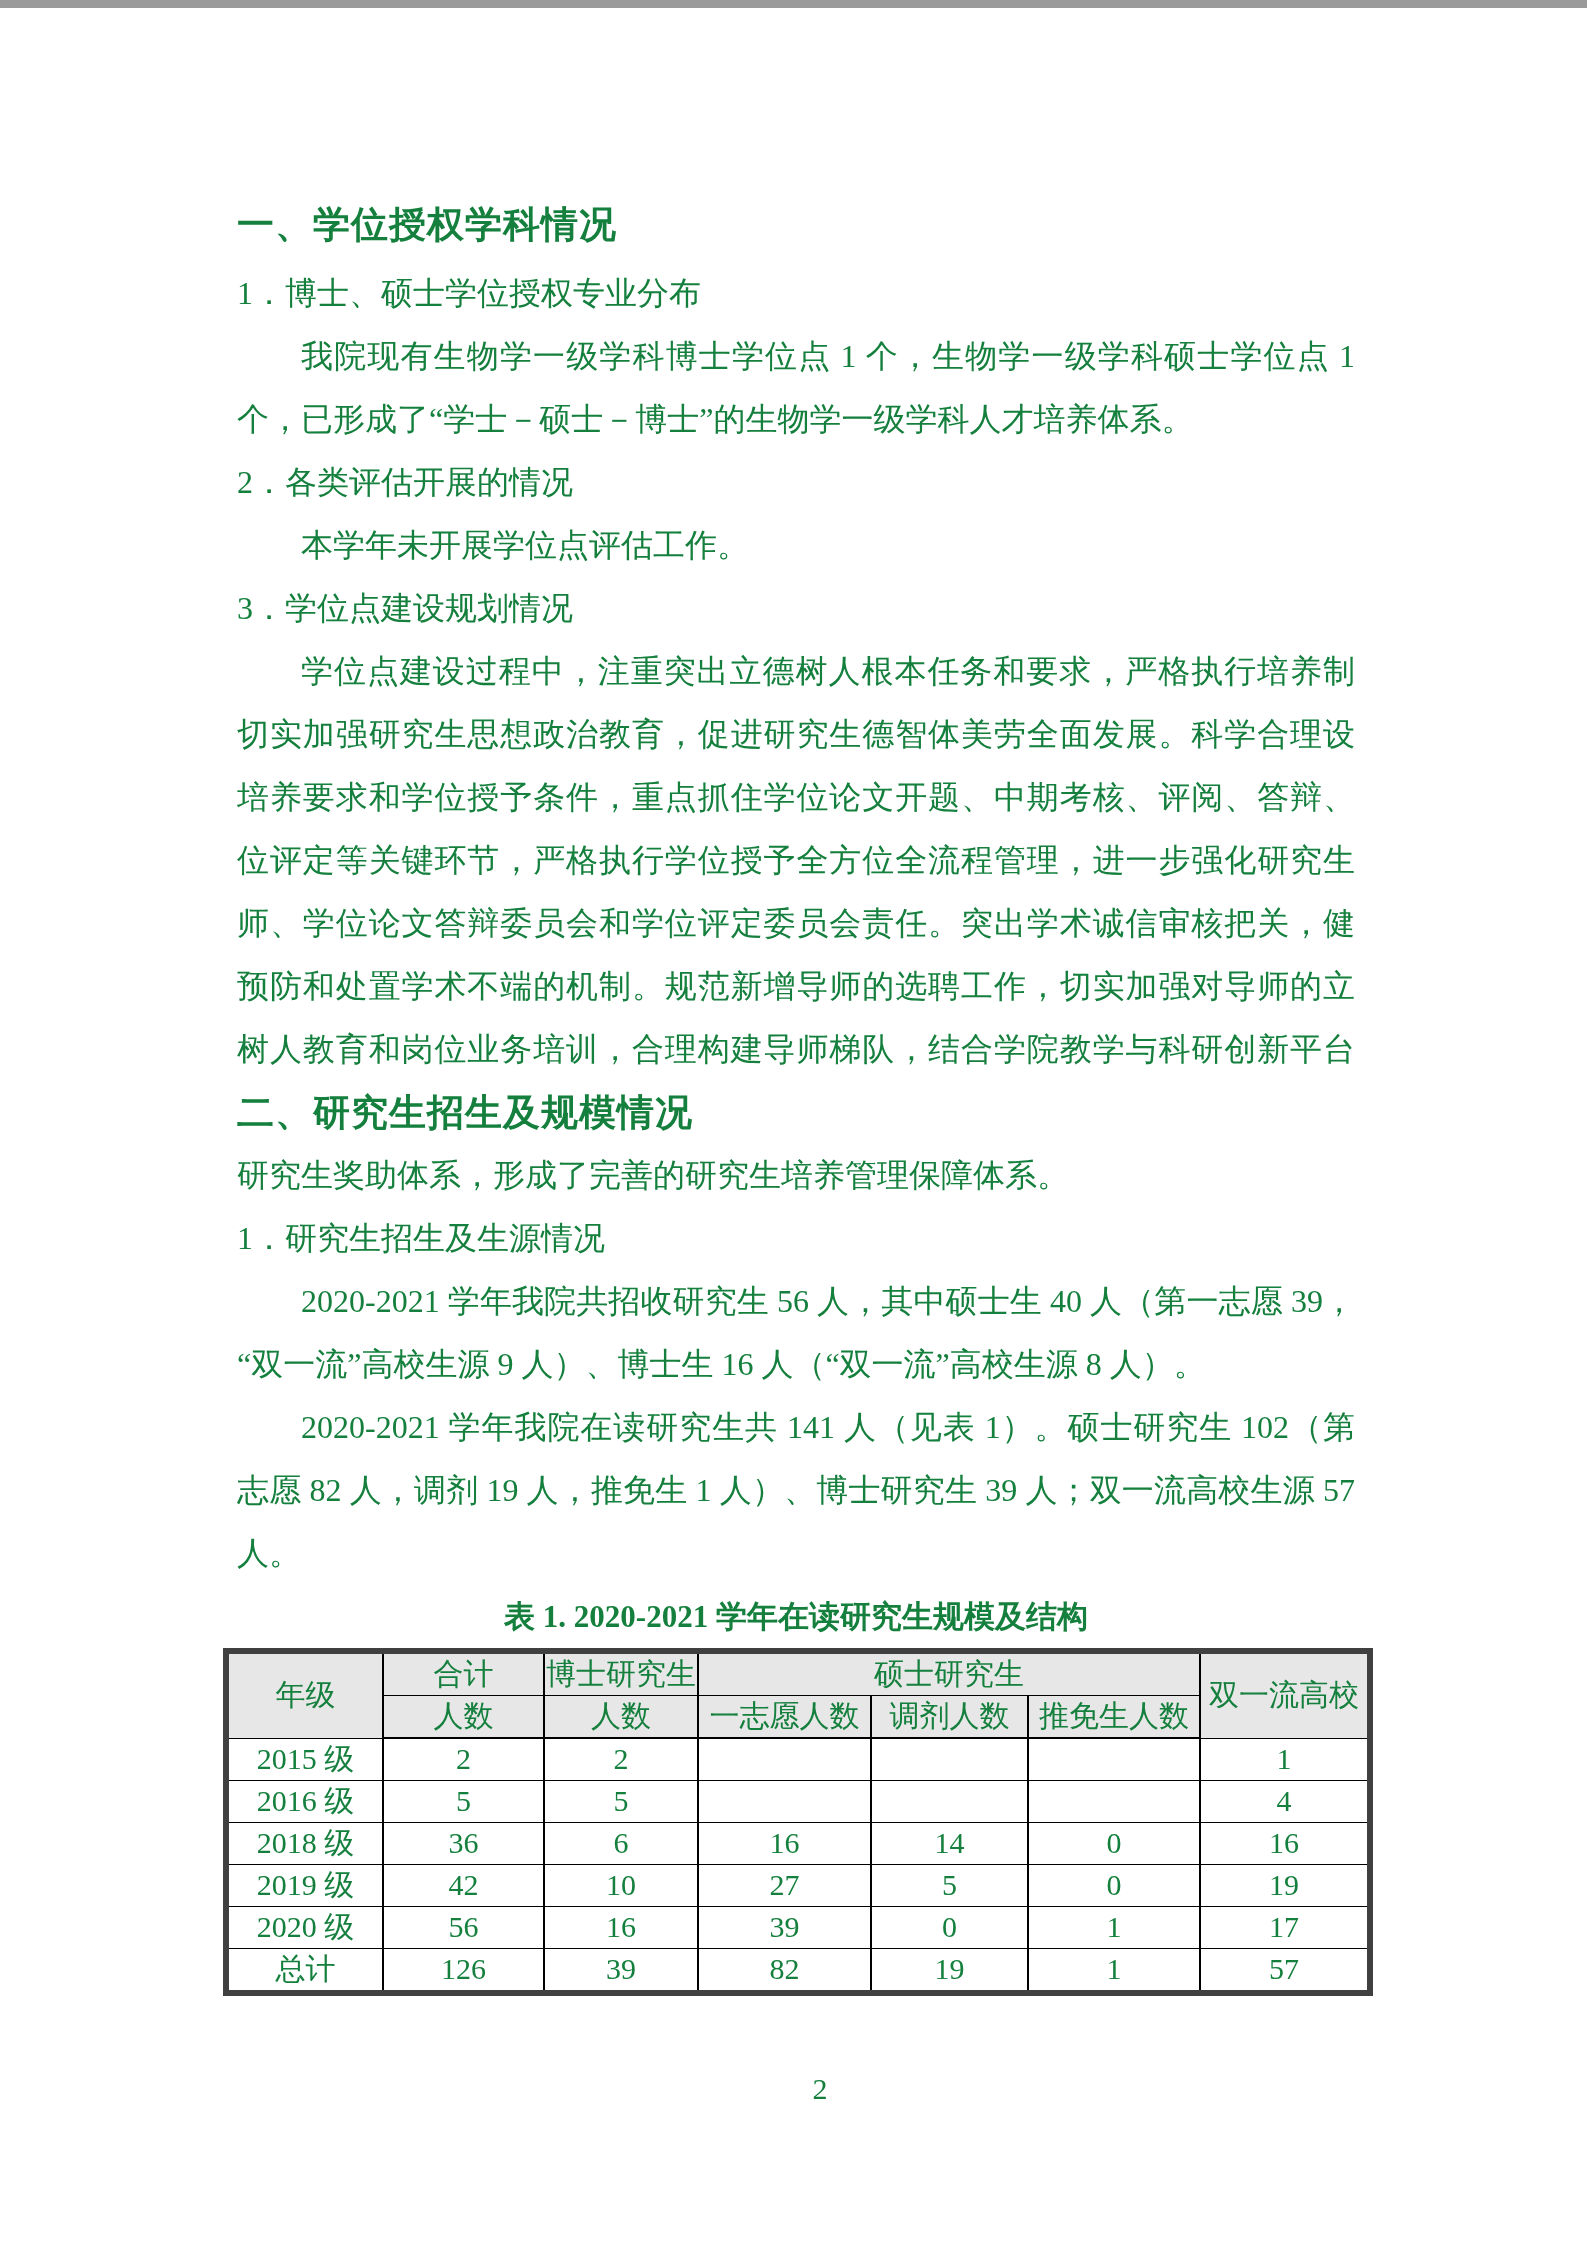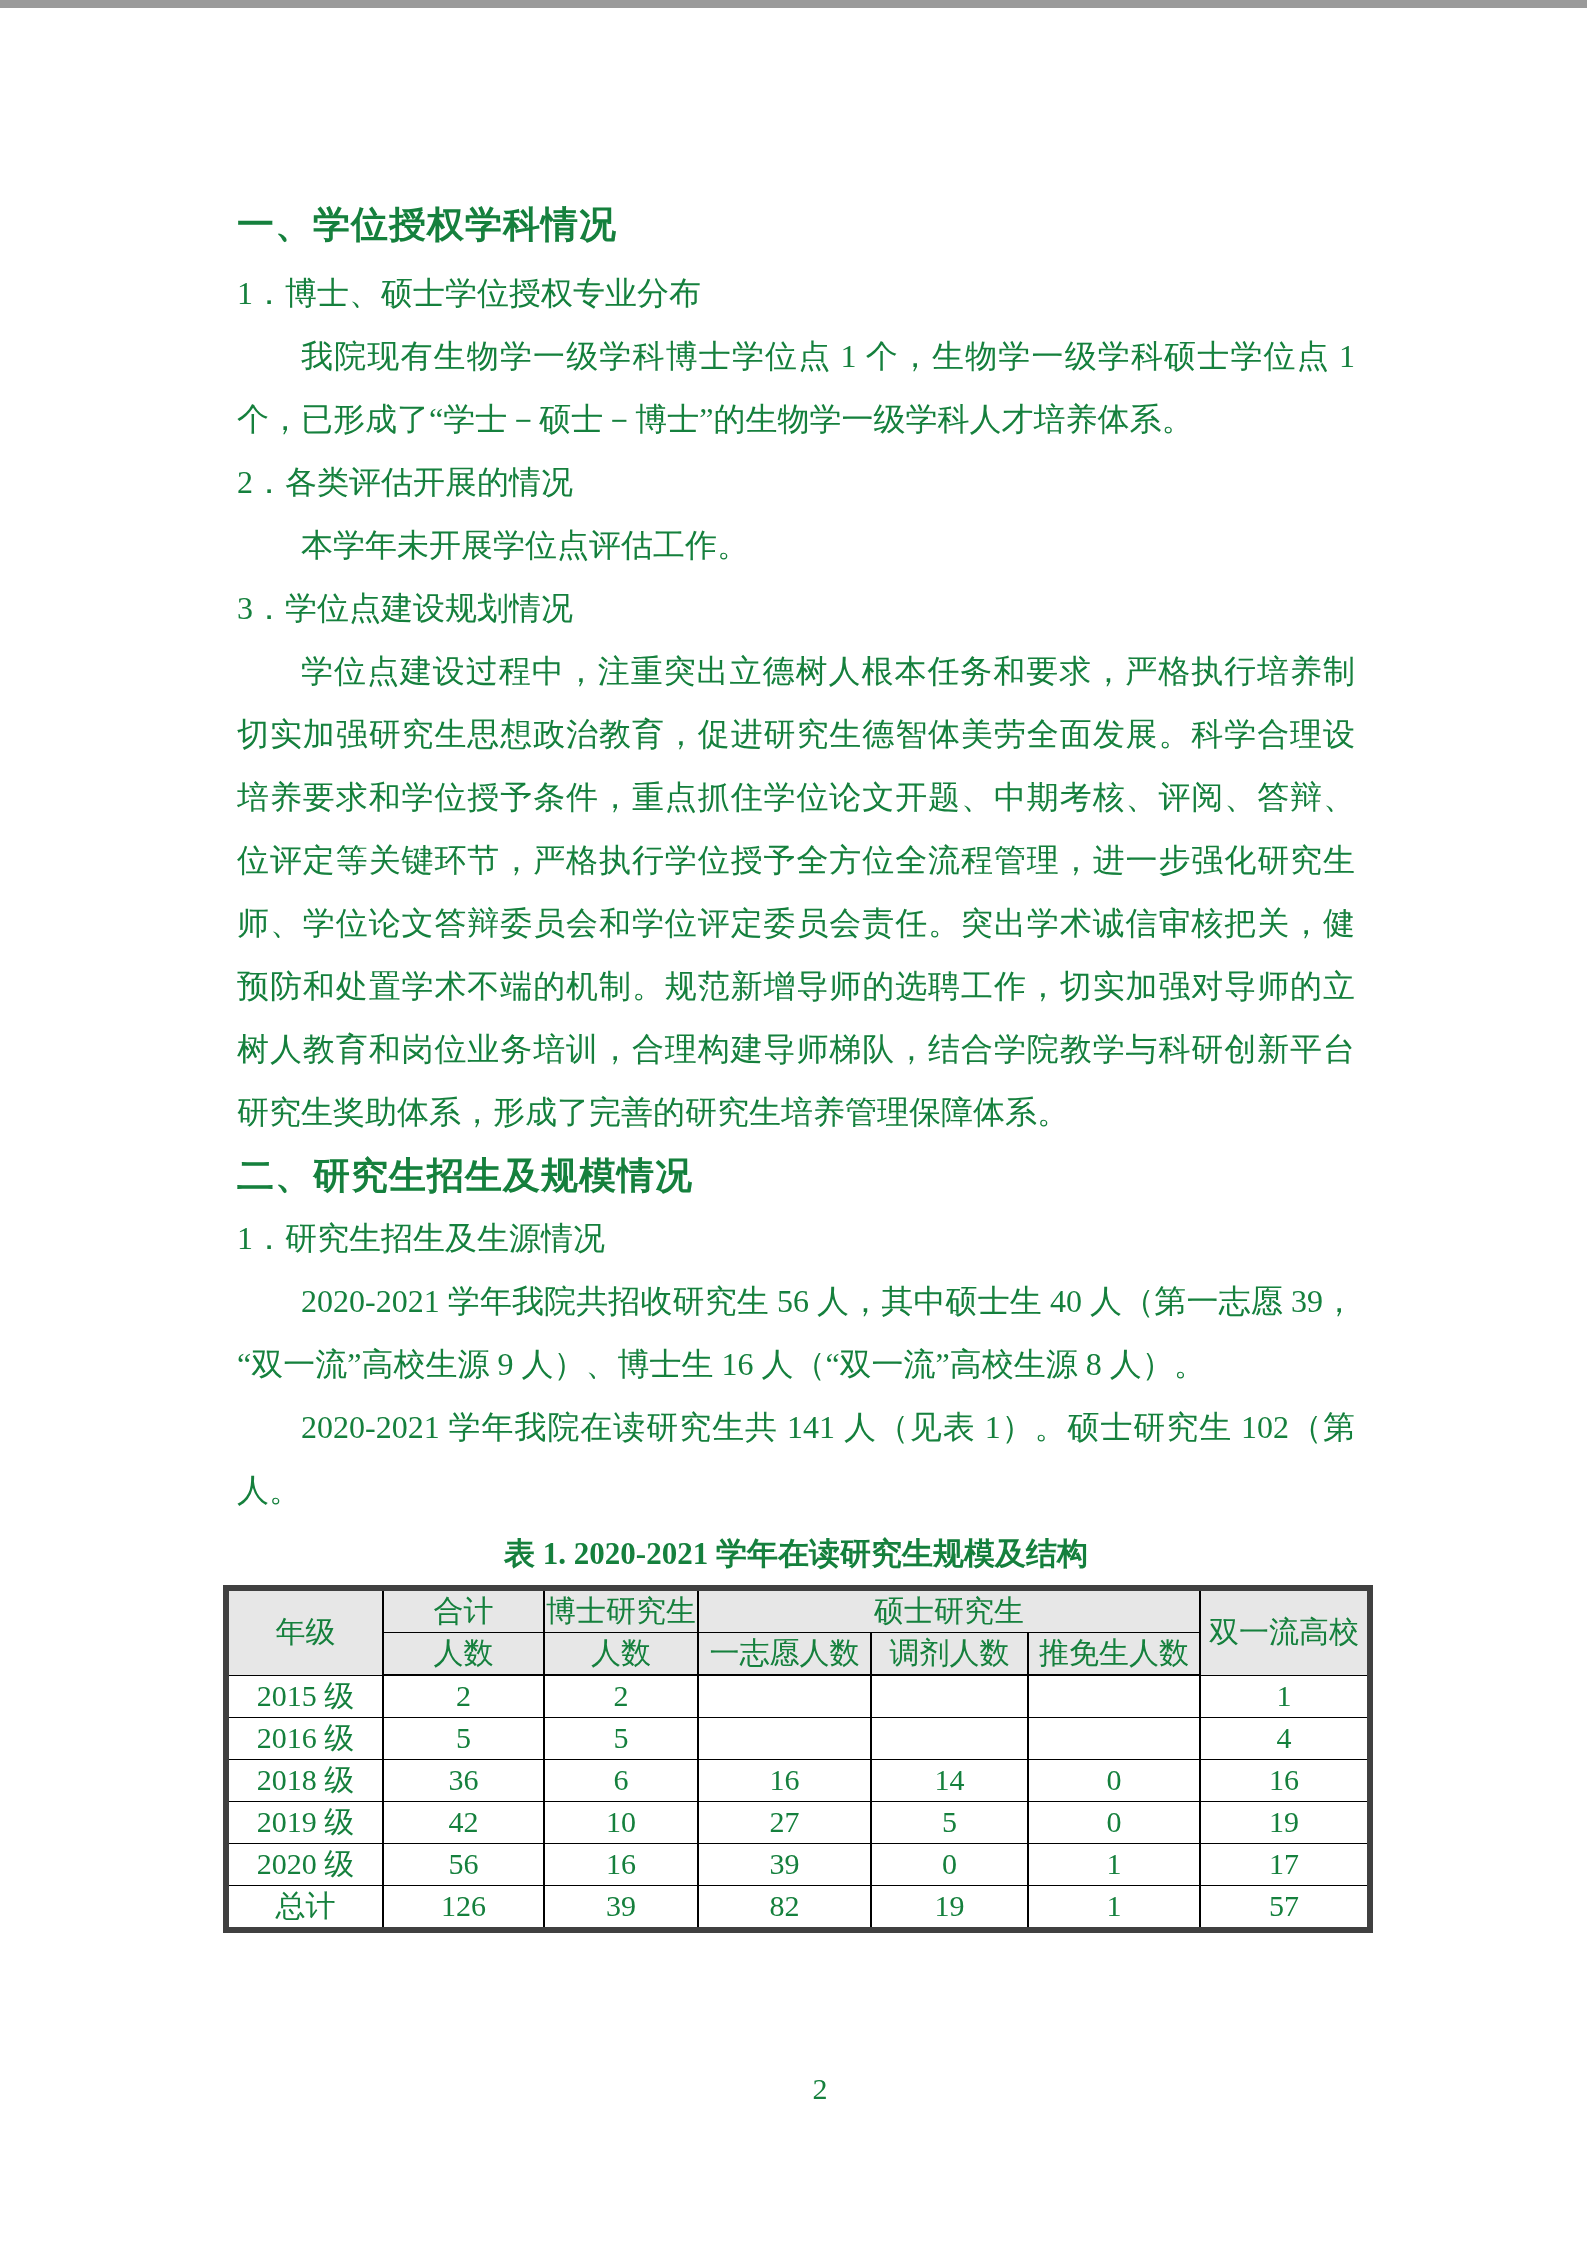--- a/index.html
+++ b/index.html
@@ -89,26 +89,27 @@
     <div class="line">2．各类评估开展的情况</div>
     <div class="line indent">本学年未开展学位点评估工作。</div>
     <div class="line">3．学位点建设规划情况</div>
     <div class="line indent just">学位点建设过程中，注重突出立德树人根本任务和要求，严格执行培养制度，</div>
     <div class="line just">切实加强研究生思想政治教育，促进研究生德智体美劳全面发展。科学合理设置</div>
     <div class="line just">培养要求和学位授予条件，重点抓住学位论文开题、中期考核、评阅、答辩、学</div>
     <div class="line just">位评定等关键环节，严格执行学位授予全方位全流程管理，进一步强化研究生导</div>
     <div class="line just">师、学位论文答辩委员会和学位评定委员会责任。突出学术诚信审核把关，健全</div>
     <div class="line just">预防和处置学术不端的机制。规范新增导师的选聘工作，切实加强对导师的立德</div>
     <div class="line just">树人教育和岗位业务培训，合理构建导师梯队，结合学院教学与科研创新平台及</div>
+    <div class="line h1">二、研究生招生及规模情况</div>
     <div class="line">研究生奖助体系，形成了完善的研究生培养管理保障体系。</div>
-    <div class="line h1">二、研究生招生及规模情况</div>
     <div class="line">1．研究生招生及生源情况</div>
     <div class="line indent just">2020-2021 学年我院共招收研究生 56 人，其中硕士生 40 人（第一志愿 39，</div>
     <div class="line">“双一流”高校生源 9 人）、博士生 16 人（“双一流”高校生源 8 人）。</div>
     <div class="line indent just">2020-2021 学年我院在读研究生共 141 人（见表 1）。硕士研究生 102（第一</div>
+    <div class="line just">志愿 82 人，调剂 19 人，推免生 1 人）、博士研究生 39 人；双一流高校生源 57</div>
     <div class="line">人。</div>
 
     <div class="caption">表 1. 2020-2021 学年在读研究生规模及结构</div>
 
     <table class="tbl">
       <colgroup>
         <col style="width:157px">
         <col style="width:161px">
         <col style="width:154px">
         <col style="width:173px">

